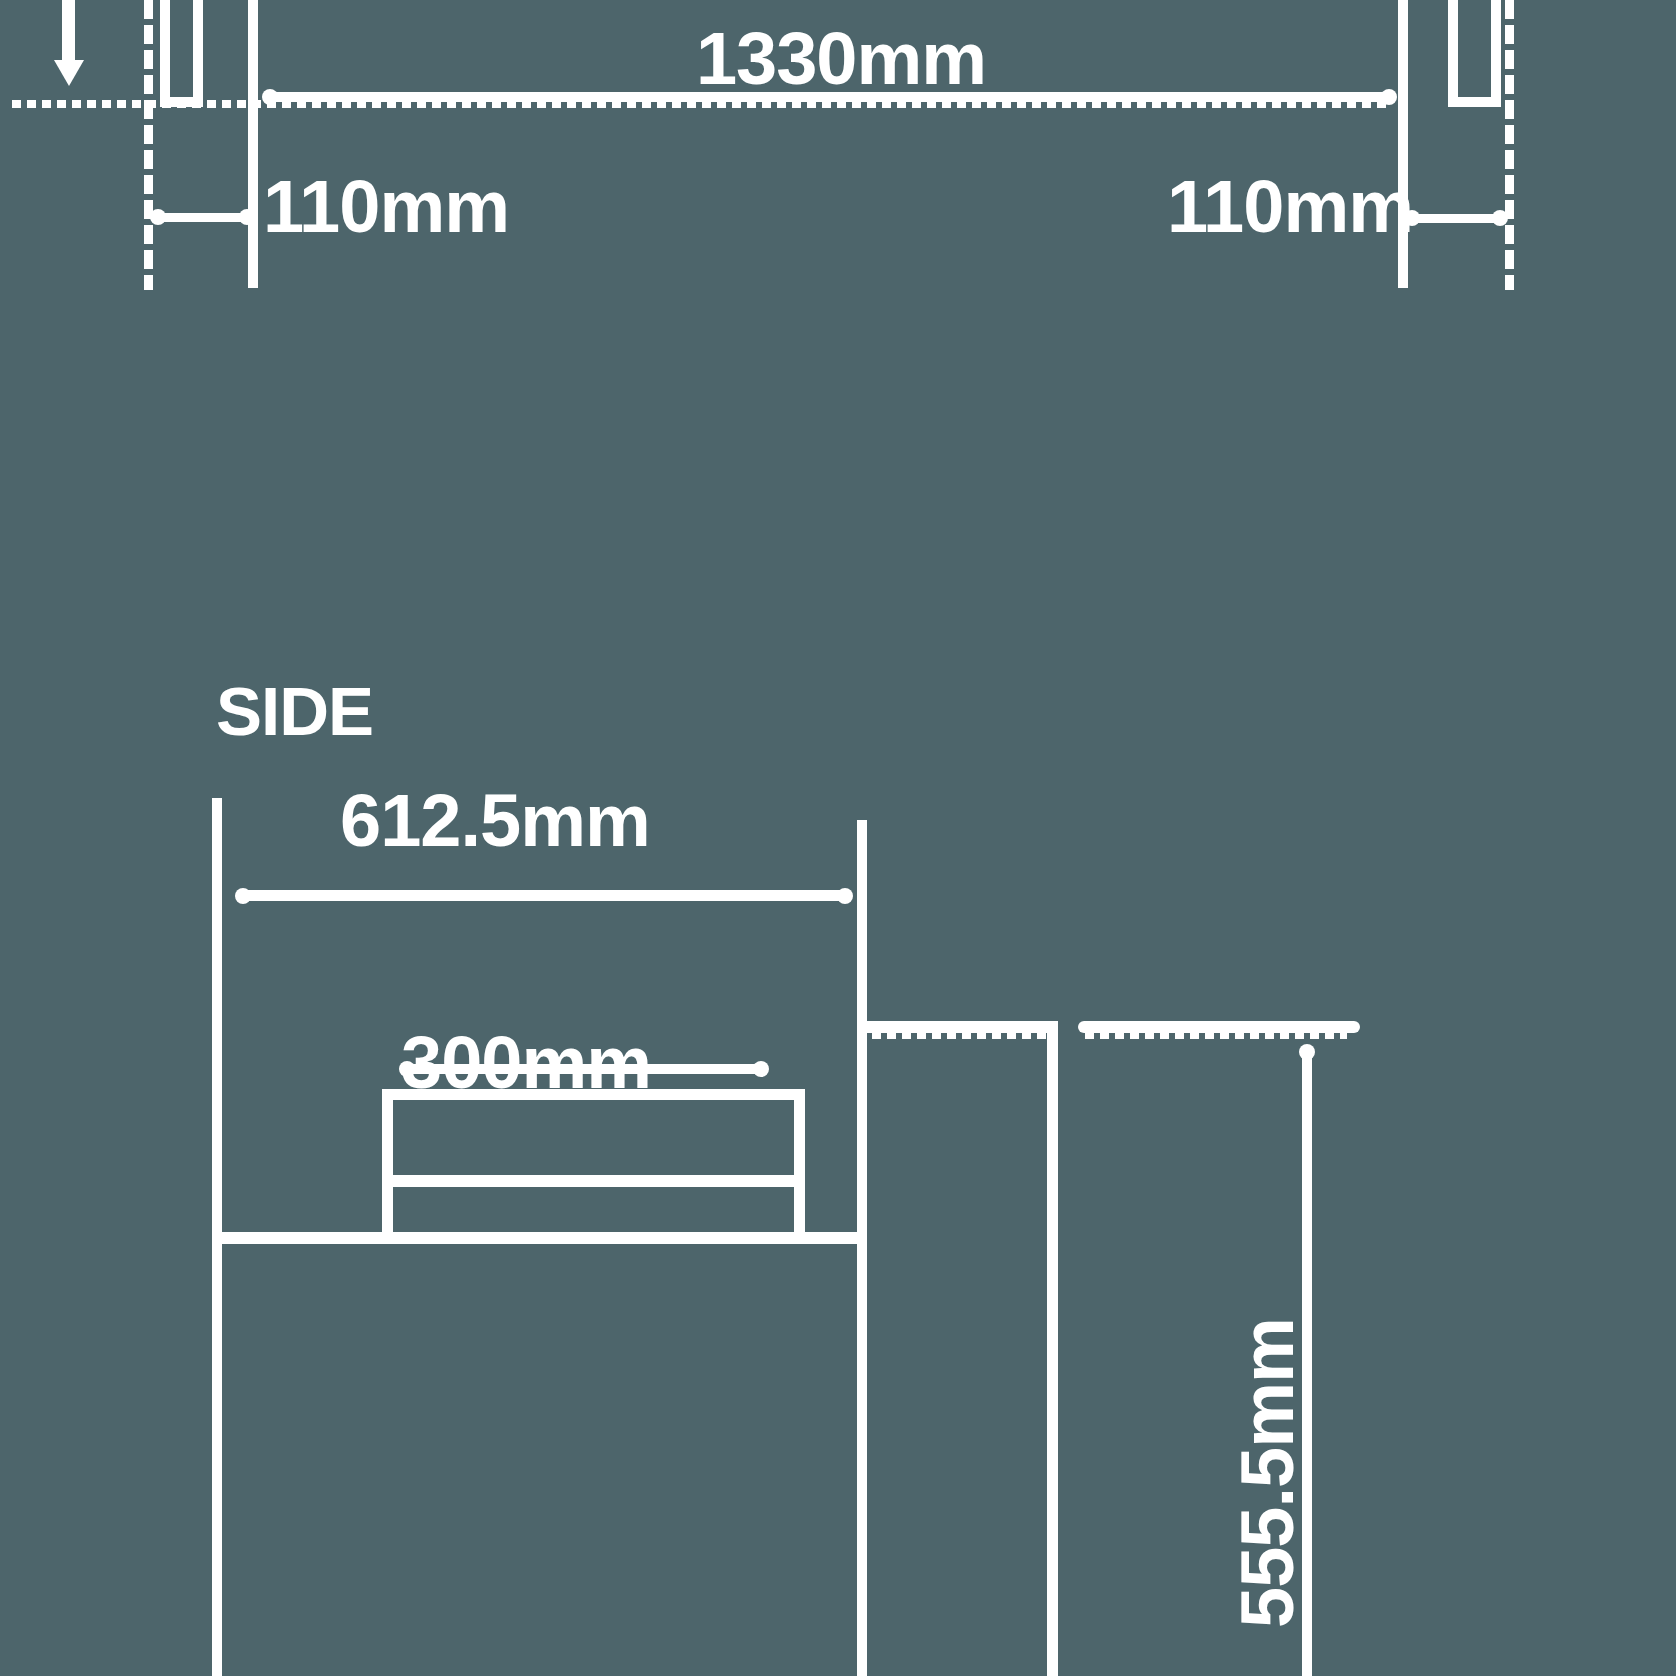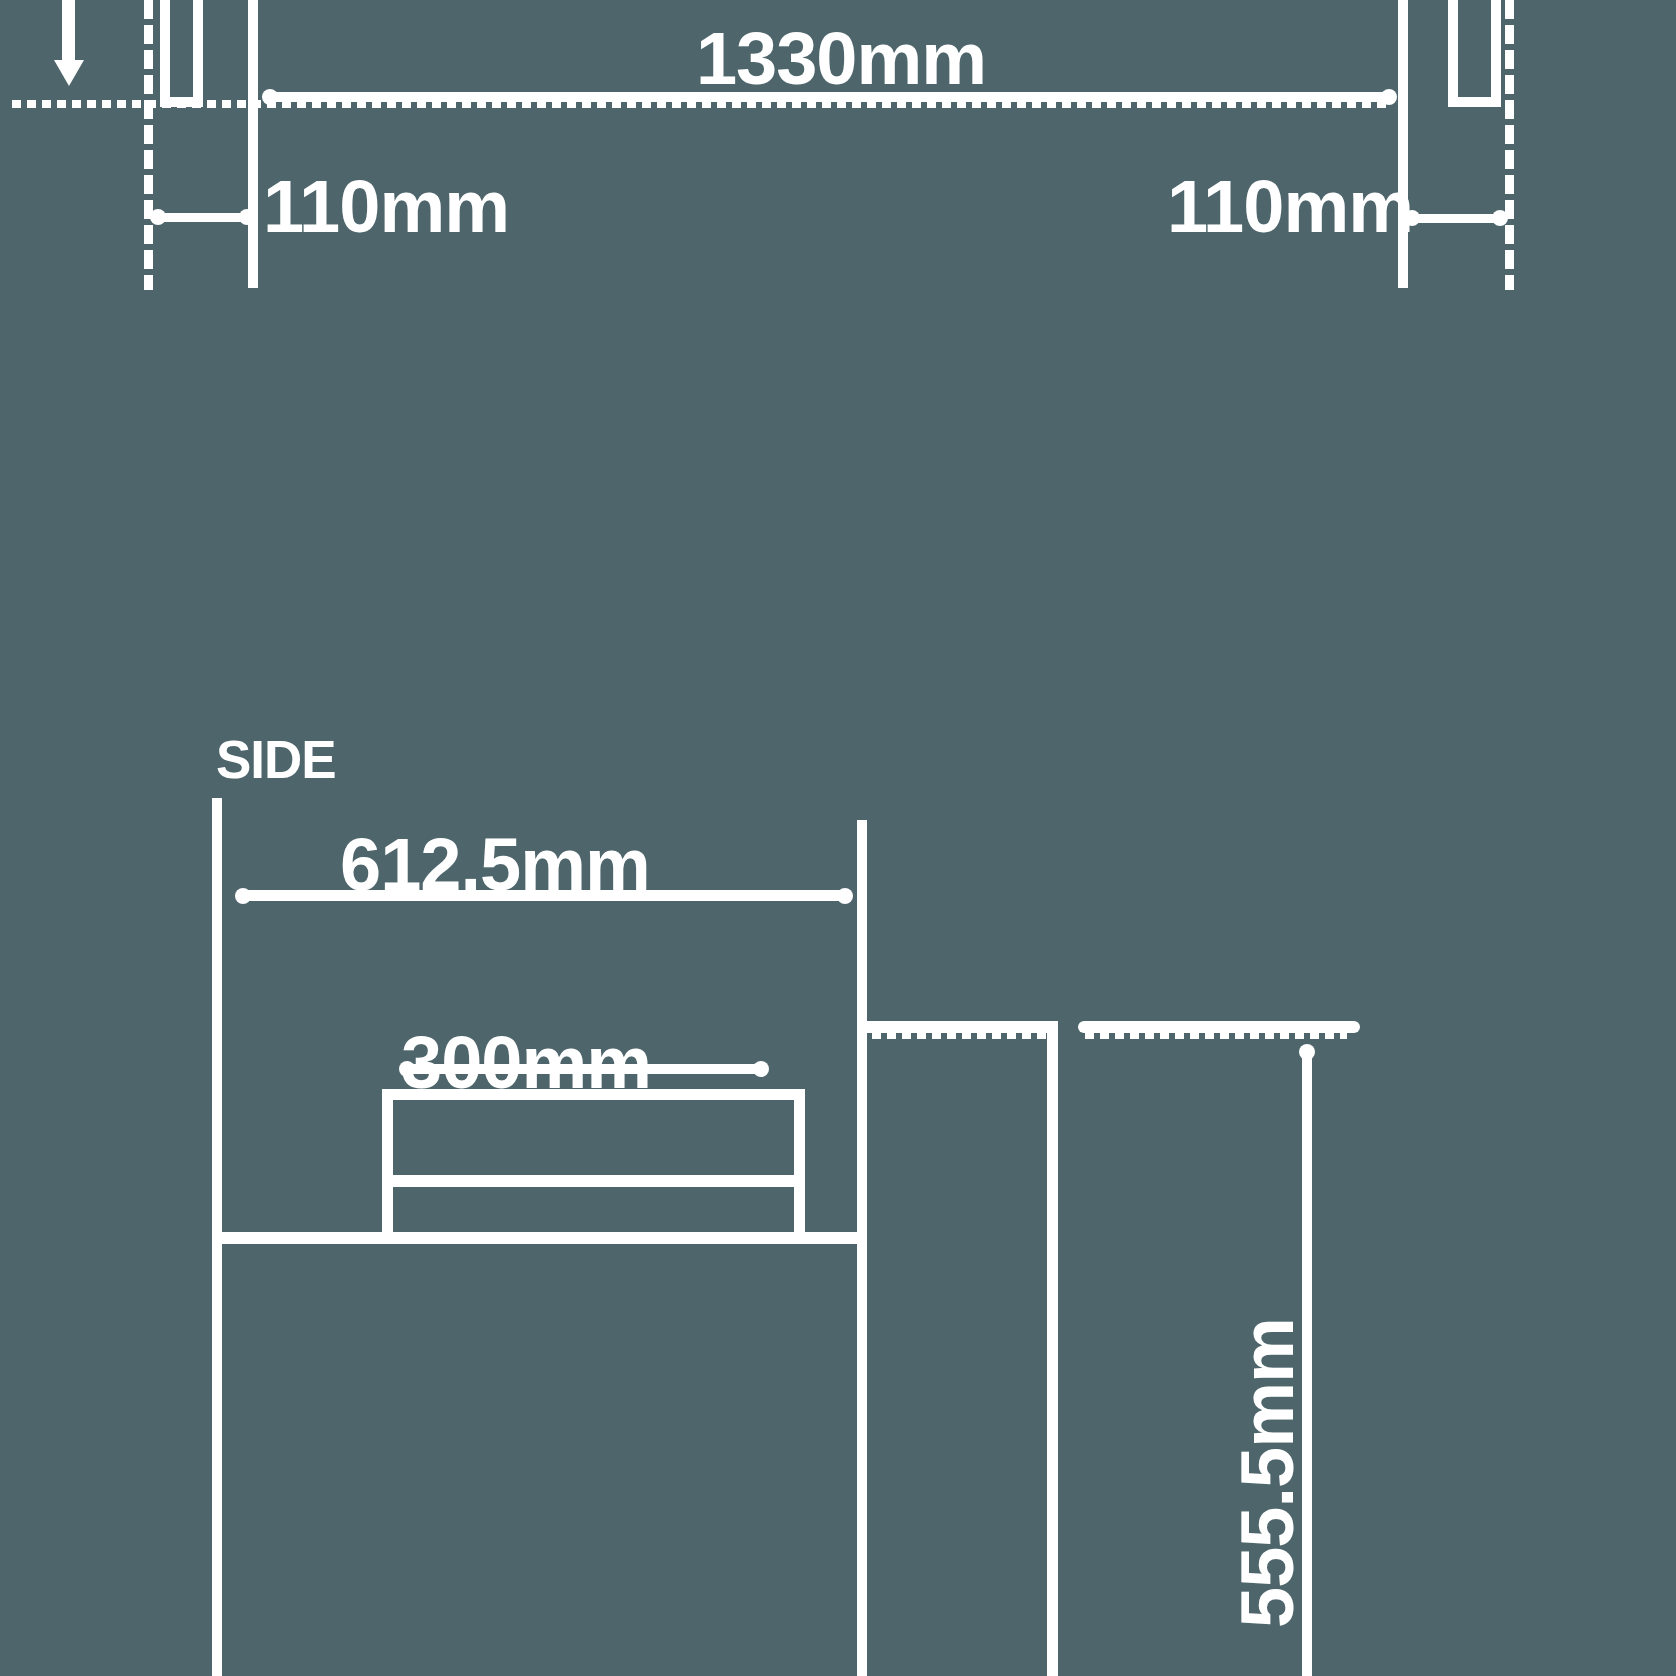--- a/index.html
+++ b/index.html
@@ -17,21 +17,21 @@
     background:repeating-linear-gradient(90deg, var(--line) 0 9px, transparent 9px 15px);
   }
   .vdash {
     background:repeating-linear-gradient(180deg, var(--line) 0 19px, transparent 19px 25px);
   }
   .dot { width:16px; height:16px; border-radius:50%; background:var(--line); }
   .lbl {
     color:var(--line); font-weight:bold; font-size:74px; line-height:74px;
     letter-spacing:-1px; white-space:nowrap;text-align:center;
   }
-  .title-lbl { font-size:53px; line-height:76px;margin-top:48px; }
+  .title-lbl { font-size:69px; line-height:76px; }
   .center-x { transform:translateX(-50%); }
   .channel { border:10px solid var(--line); border-top:none; }
   .tray { border:11px solid var(--line); border-bottom:none; }
   .arrow-head {
     width:0; height:0;
     border-left:15px solid transparent; border-right:15px solid transparent;
     border-top:26px solid var(--line);
   }
   .rot-lbl {
     transform:rotate(-90deg); transform-origin:0 0; text-align:center;
@@ -85,21 +85,21 @@
     <div class="el lbl title-lbl" style="left:216px; top:674px;">SIDE</div>
 
     <div class="el solid" style="left:212px; top:798px; width:10px; height:878px;"></div>
     <div class="el solid" style="left:857px; top:820px; width:10px; height:856px;"></div>
     <div class="el solid" style="left:212px; top:1232px; width:655px; height:12px;"></div>
 
     <div>
       <div class="el solid" style="left:240px; top:890px; width:607px; height:11px;"></div>
       <div class="el dot" style="left:235px; top:888px;"></div>
       <div class="el dot" style="left:837px; top:888px;"></div>
-      <div class="el lbl" style="left:340px; top:828px;">612.5mm</div>
+      <div class="el lbl" style="left:340px; top:784px;">612.5mm</div>
     </div>
 
     <div>
       <div class="el solid" style="left:404px; top:1064px; width:360px; height:10px;"></div>
       <div class="el dot" style="left:399px; top:1061px;"></div>
       <div class="el dot" style="left:753px; top:1061px;"></div>
       <div class="el lbl" style="left:401px; top:983px;margin-top:43px;">300mm</div>
     </div>
 
     <div class="el tray" style="left:382px; top:1089px; width:423px; height:143px; box-sizing:border-box;"></div>

